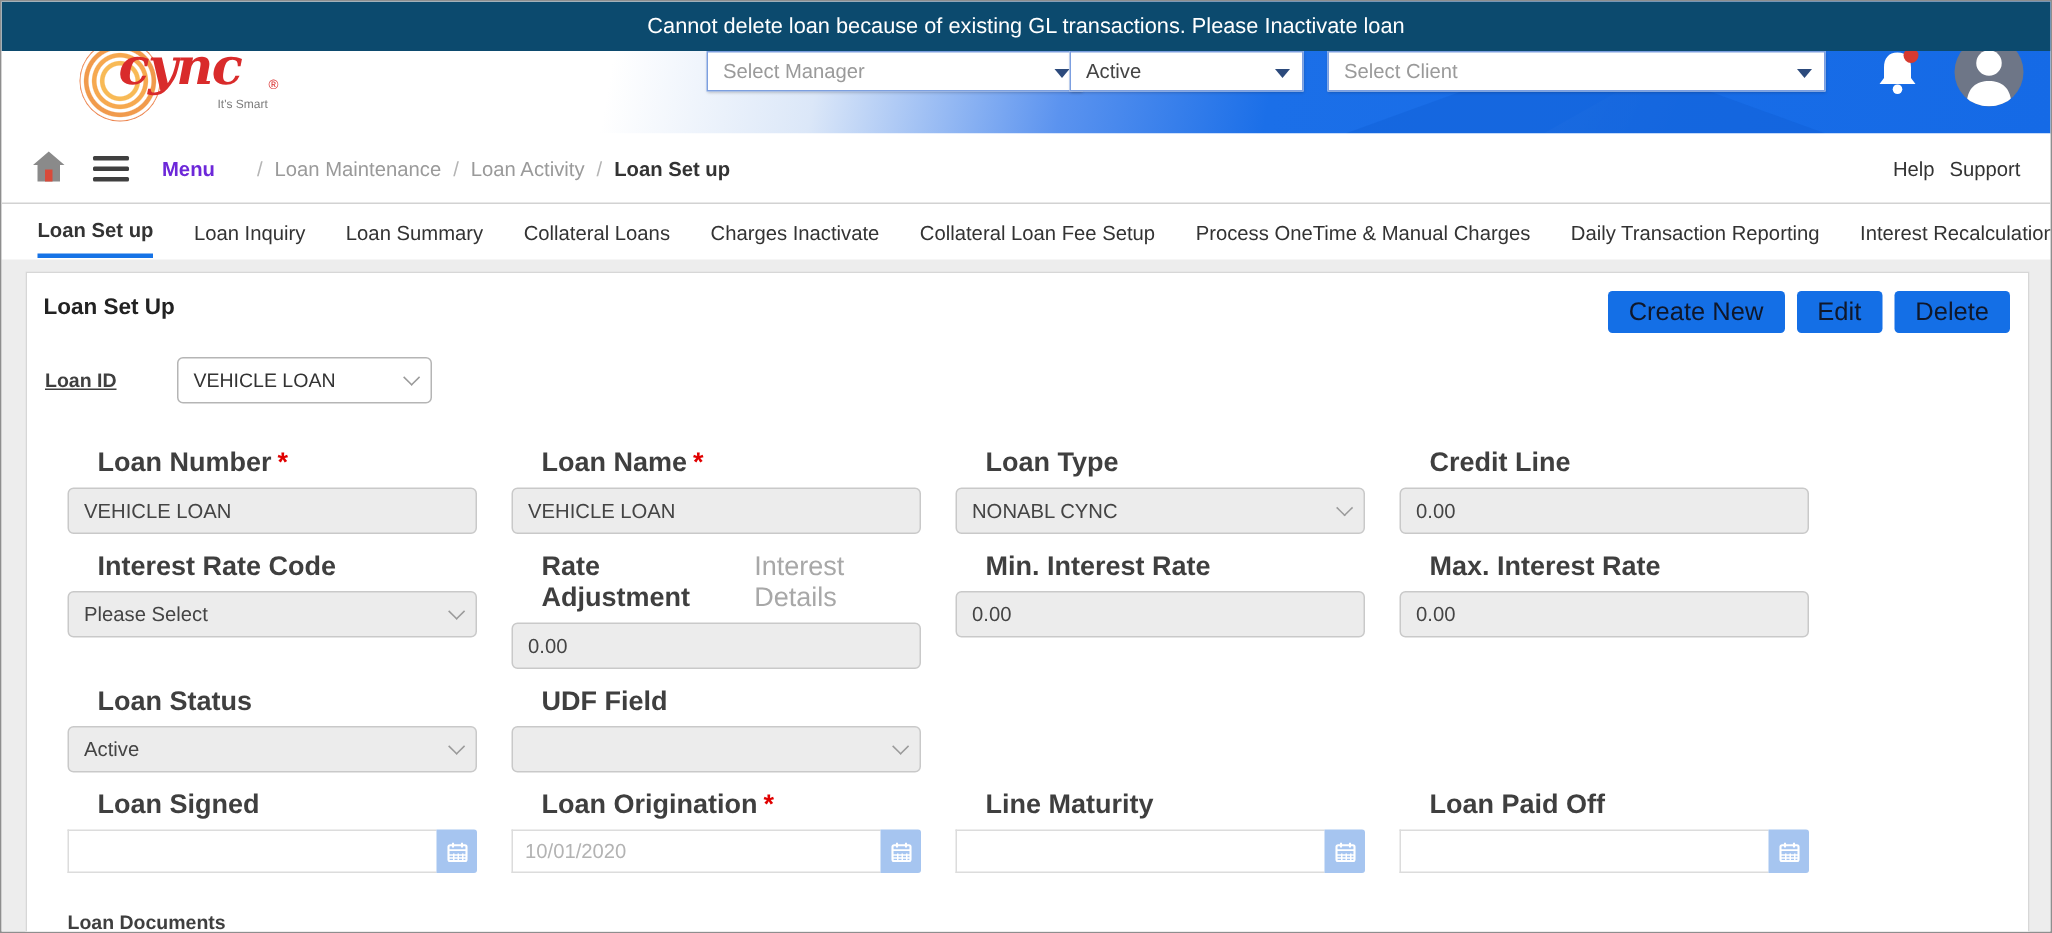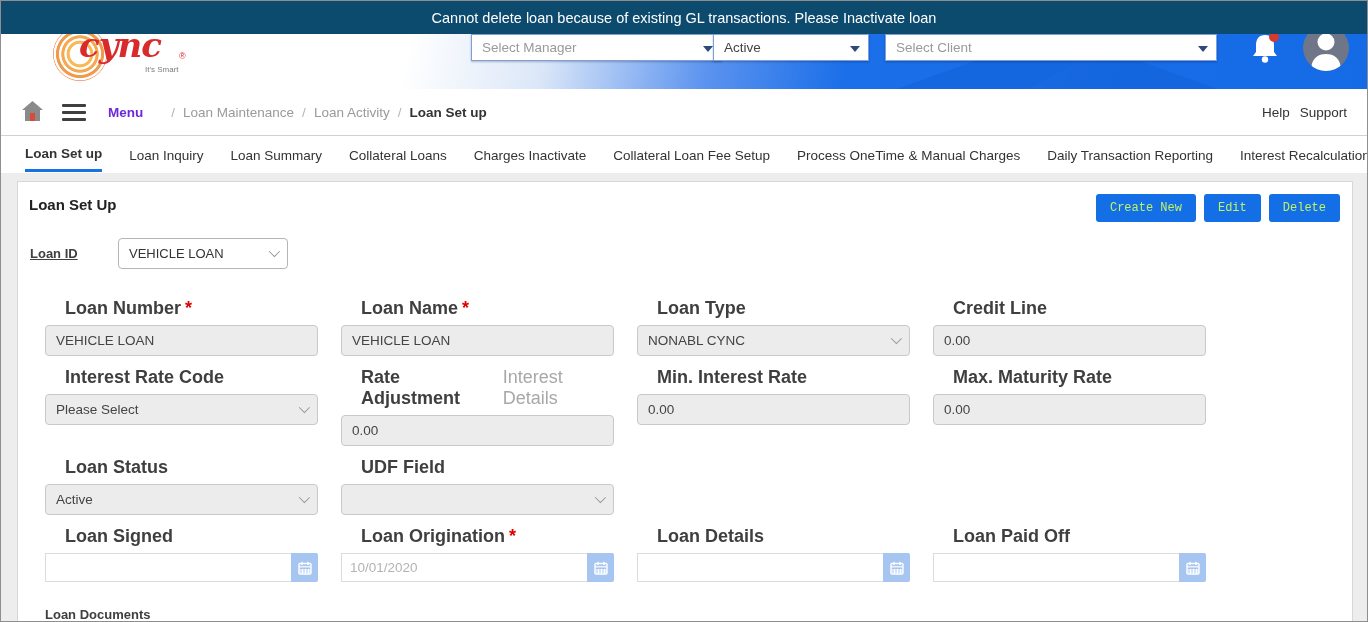--- a/index.html
+++ b/index.html
@@ -60,22 +60,22 @@
   .tab { padding:9px 0 8px; cursor:pointer; }
   .tab.active { font-weight:bold; border-bottom:3px solid #1673e6; }
 
   
   .content-bg { position:absolute; top:172px; left:0; width:100%; height:450px; background:#ededed; }
   .panel { position:absolute; top:180px; left:16px; width:1336px; height:442px; background:#fff;
            border:1px solid #d7d7d7; padding:12px 12px 0 11px; }
   .panel-top { display:flex; align-items:flex-start; }
   .panel-title { font-size:15px; font-weight:bold; color:#222; margin-top:2px; }
   .btns { margin-left:auto; display:flex; gap:8px; }
-  .btn { background:#146fe6; color:#bef264; border:none; border-radius:3px; height:28px; padding:0 14px;
-         font-size:12px; font-family:Liberation Mono, monospace; cursor:pointer; }
+  .btn { background:#146fe6; color:#0f172a; border:none; border-radius:3px; height:28px; padding:0 14px;
+         font-size:17px; font-family:Liberation Sans, sans-serif; cursor:pointer; }
 
   .loanid-row { display:flex; align-items:center; margin-top:16px; }
   .loanid-lbl { font-size:13px; font-weight:bold; color:#3f3f3f; margin-left:1px; width:88px;text-decoration:underline; }
   .loanid-sel { width:170px; height:31px; background:#fff; border:1px solid #b5b5b5; border-radius:4px;
                 display:flex; align-items:center; padding:0 10px; font-size:13px; color:#333; position:relative; }
 
   .chev { position:absolute; right:10px; top:10px; width:8px; height:8px; border-right:1.6px solid #9a9a9a;
           border-bottom:1.6px solid #9a9a9a; transform:rotate(45deg) translateY(-2px); }
 
   .form-grid { margin-top:29px; display:grid; grid-template-columns:repeat(4,273px); column-gap:23px; row-gap:11px; margin-left:16px; }
@@ -256,21 +256,21 @@
       <input class="fbox" readonly="" value="0.00" style="">
     </div>
     <div class="cell">
       <div class="flabel">
           <span>Min. Interest Rate</span>
         </div>
       <input class="fbox" readonly="" value="0.00" style="">
     </div>
     <div class="cell">
       <div class="flabel">
-          <span>Max. Maturity Rate</span>
+          <span>Max. Interest Rate</span>
         </div>
       <input class="fbox" readonly="" value="0.00" style="">
     </div>
 
     <div class="cell">
       <div class="flabel">
           <span>Loan Status</span>
         </div>
       <div class="fbox">
         <span>Active</span>
@@ -327,21 +327,21 @@
               <line x1="7.5" y1="8" x2="7.5" y2="13" stroke="#fff" stroke-width="1"></line>
               <line x1="10.5" y1="8" x2="10.5" y2="13" stroke="#fff" stroke-width="1"></line>
               <line x1="1" y1="9" x2="13" y2="9" stroke="#fff" stroke-width="1"></line>
               <line x1="1" y1="11" x2="13" y2="11" stroke="#fff" stroke-width="1"></line>
             </svg>
         </button>
       </div>
     </div>
     <div class="cell">
       <div class="flabel">
-          <span>Loan Details</span>
+          <span>Line Maturity</span>
         </div>
       <div class="datewrap">
         <input class="dateinput" value="" style="">
         <button class="calbtn">
           <svg width="14" height="14" viewBox="0 0 14 14">
               <rect x="1" y="2.5" width="12" height="10.5" rx="1" fill="none" stroke="#fff" stroke-width="1.4"></rect>
               <line x1="4" y1="0.8" x2="4" y2="4" stroke="#fff" stroke-width="1.4"></line>
               <line x1="10" y1="0.8" x2="10" y2="4" stroke="#fff" stroke-width="1.4"></line>
               <line x1="1" y1="5.8" x2="13" y2="5.8" stroke="#fff" stroke-width="1.2"></line>
               <line x1="4.5" y1="8" x2="4.5" y2="13" stroke="#fff" stroke-width="1"></line>

